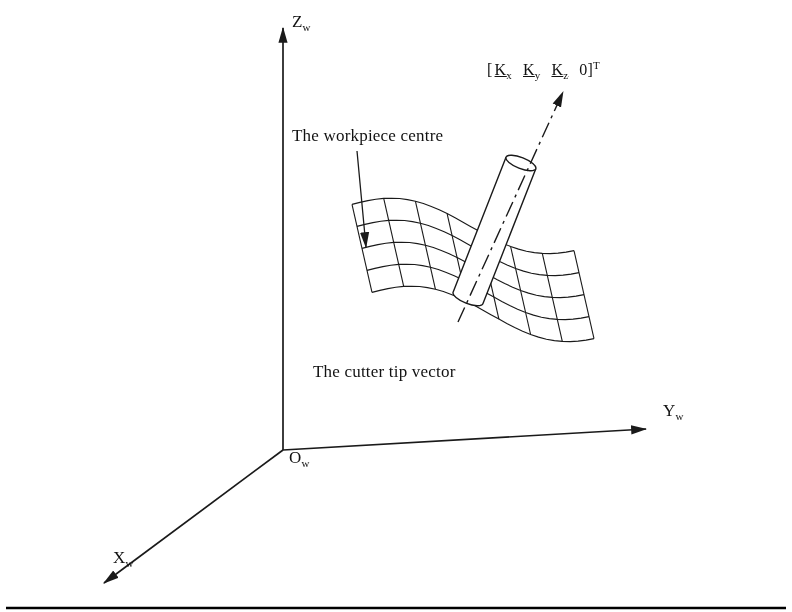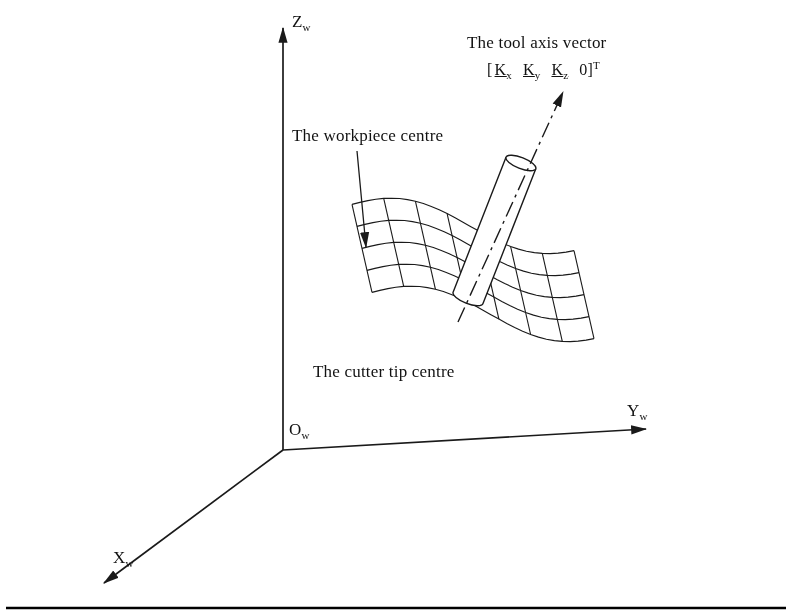--- a/index.html
+++ b/index.html
@@ -57,38 +57,35 @@
     <line x1="458" y1="322" x2="563" y2="92" stroke="#1a1a1a" stroke-width="1.4" stroke-dasharray="16 5 3 5" marker-end="url(#arrow)"></line>
 
     <line x1="357" y1="151" x2="366" y2="247" stroke="#1a1a1a" stroke-width="1.3" marker-end="url(#arrow)"></line>
 
     <line x1="6" y1="608" x2="786" y2="608" stroke="#000000" stroke-width="2.5"></line>
   </svg>
 
   <div class="lbl" style="left:292px;top:12px">
     <span>Z</span><sub>w</sub>
   </div>
-  <div class="lbl" style="left:627px;top:401px">
+  <div class="lbl" style="left:663px;top:401px">
     <span>Y</span><sub>w</sub>
   </div>
   <div class="lbl" style="left:113px;top:548px">
     <span>X</span><sub>w</sub>
   </div>
-  <div class="lbl" style="left:289px;top:420px">
+  <div class="lbl" style="left:289px;top:448px">
     <span>O</span><sub>w</sub>
   </div>
 
-  <div class="lbl" style="left:467px;top:33px">
-    <span>The tool axis vector</span>
-  </div>
   <div class="lbl vec" style="left:487px;top:61px">
     <span class="open">[</span><span class="comp"><span>K</span><sub>x</sub></span><span class="comp"><span>K</span><sub>y</sub></span><span class="comp"><span>K</span><sub>z</sub></span><span><span>0</span></span><span>]</span><sup>T</sup>
   </div>
 
   <div class="lbl" style="left:292px;top:126px">
     <span>The workpiece centre</span>
   </div>
 
   <div class="lbl" style="left:313px;top:362px">
-    <span>The cutter tip centre</span>
+    <span>The cutter tip vector</span>
   </div>
 
 </div>
 
 </body></html>

